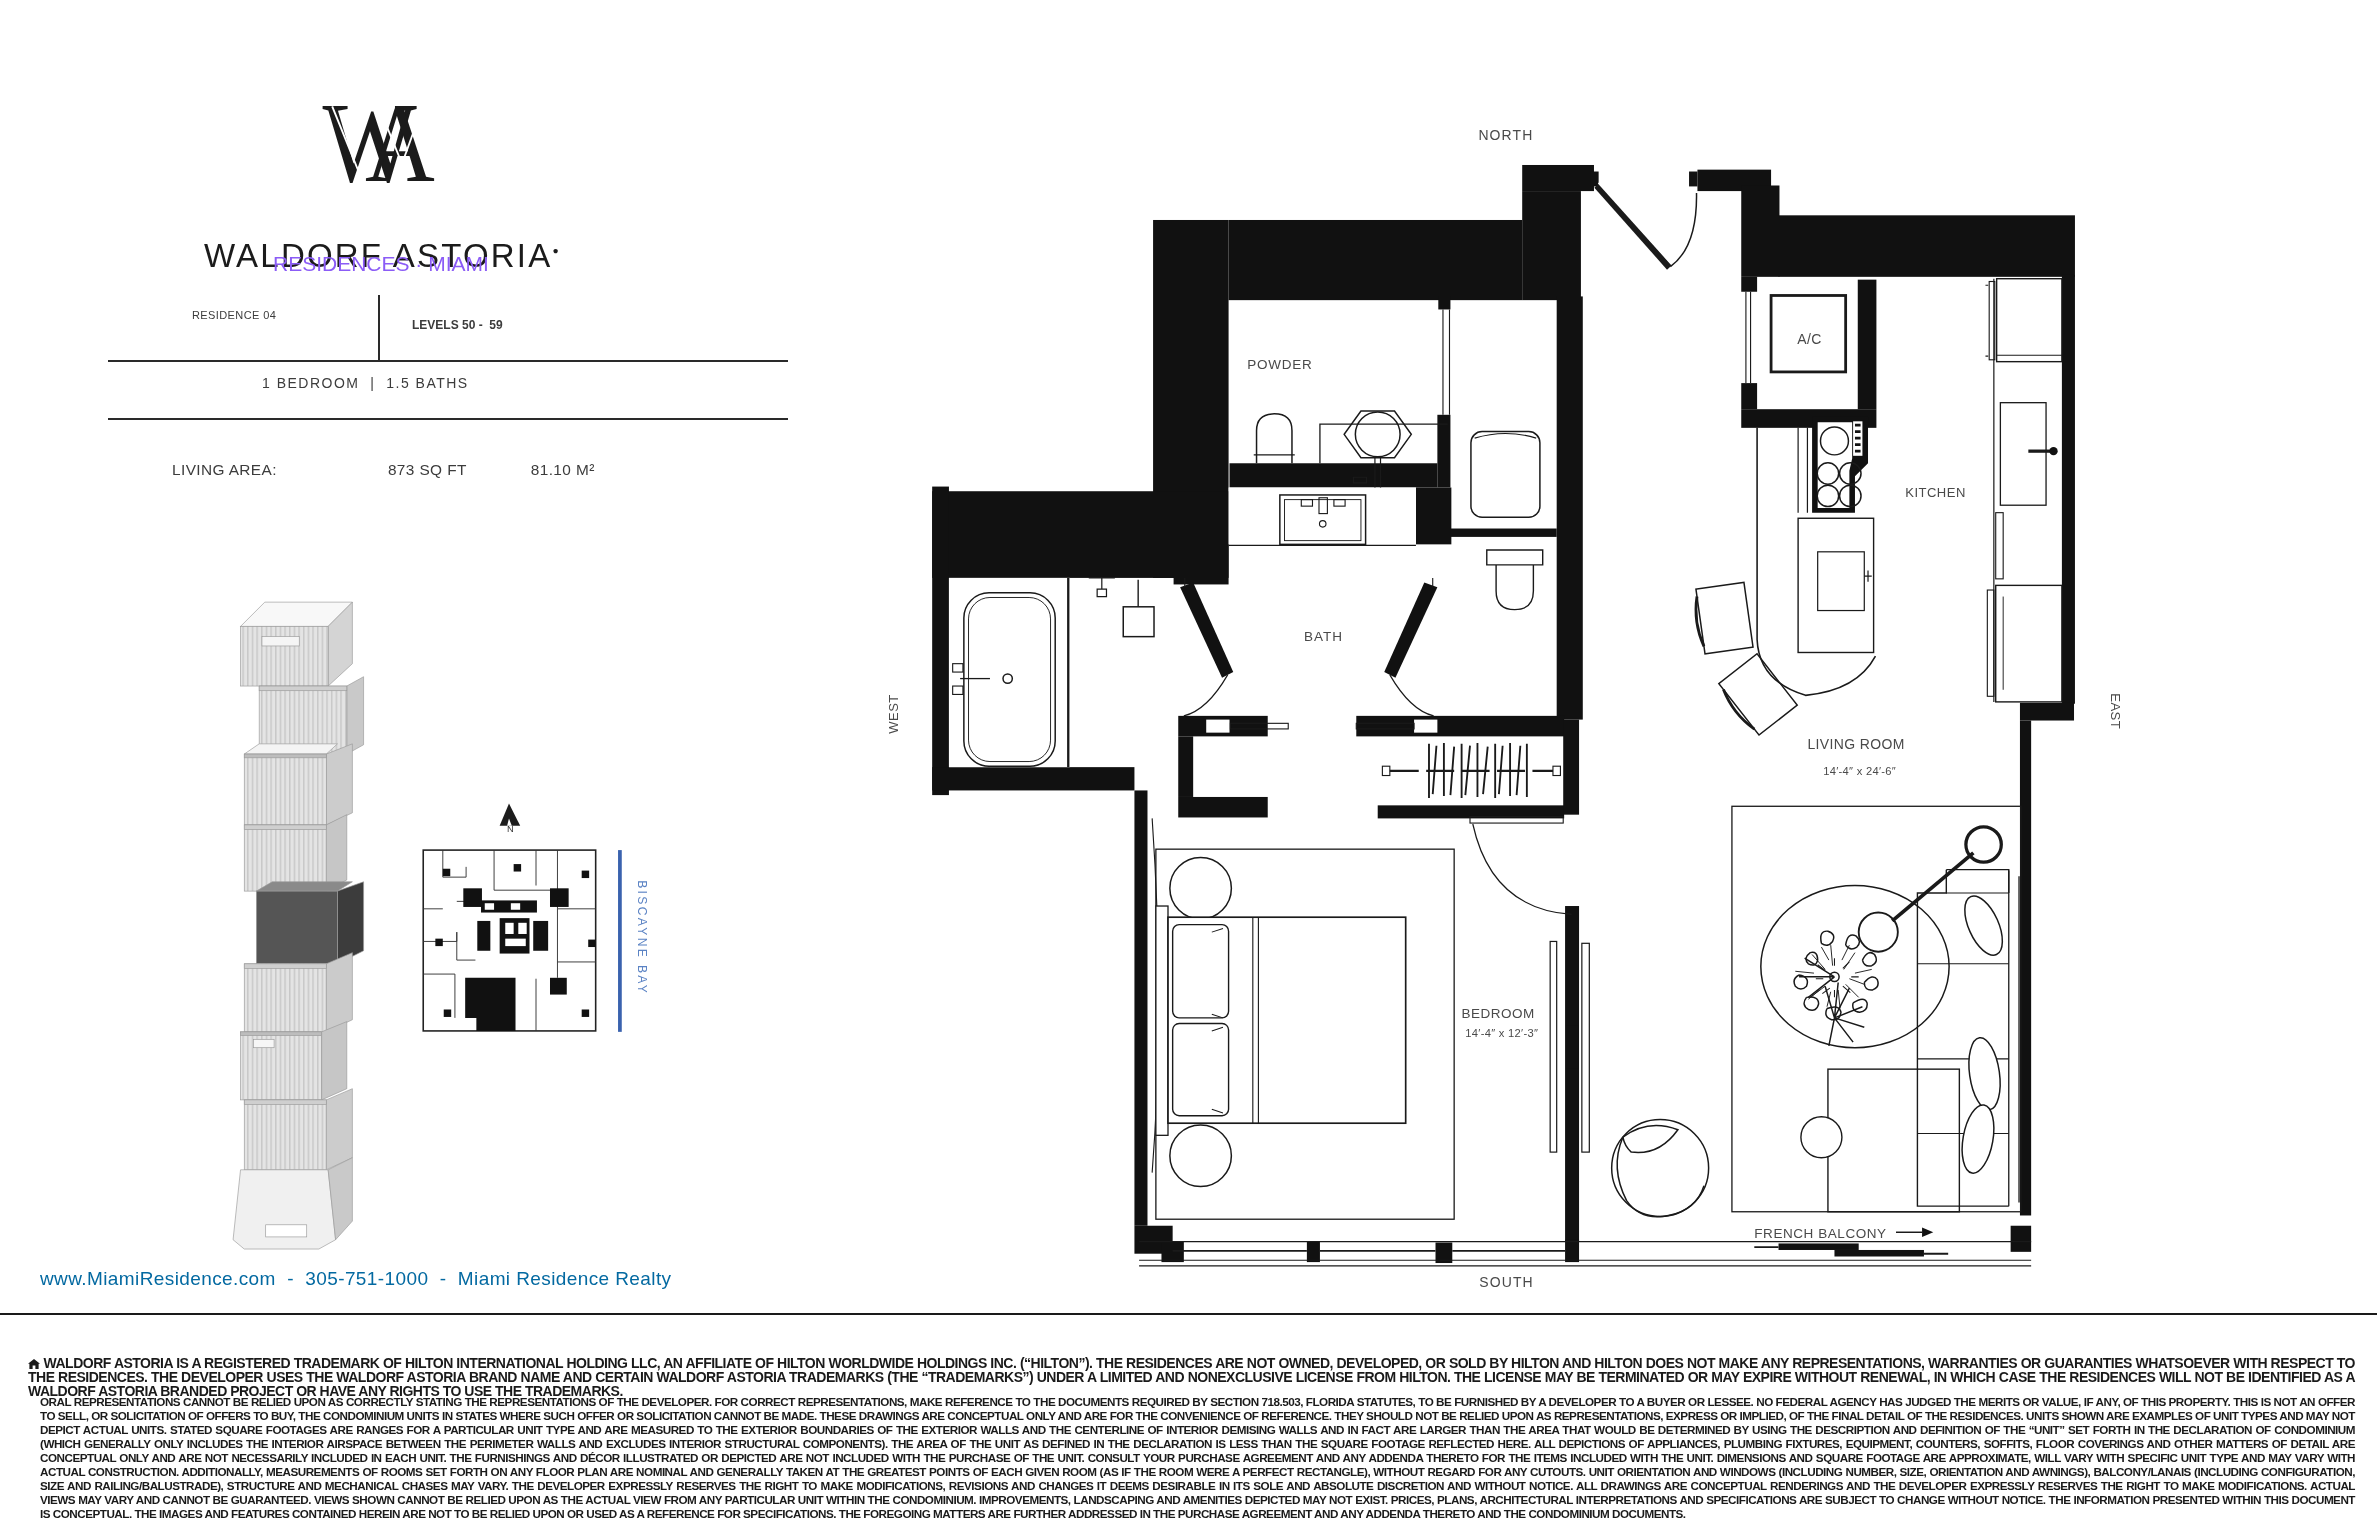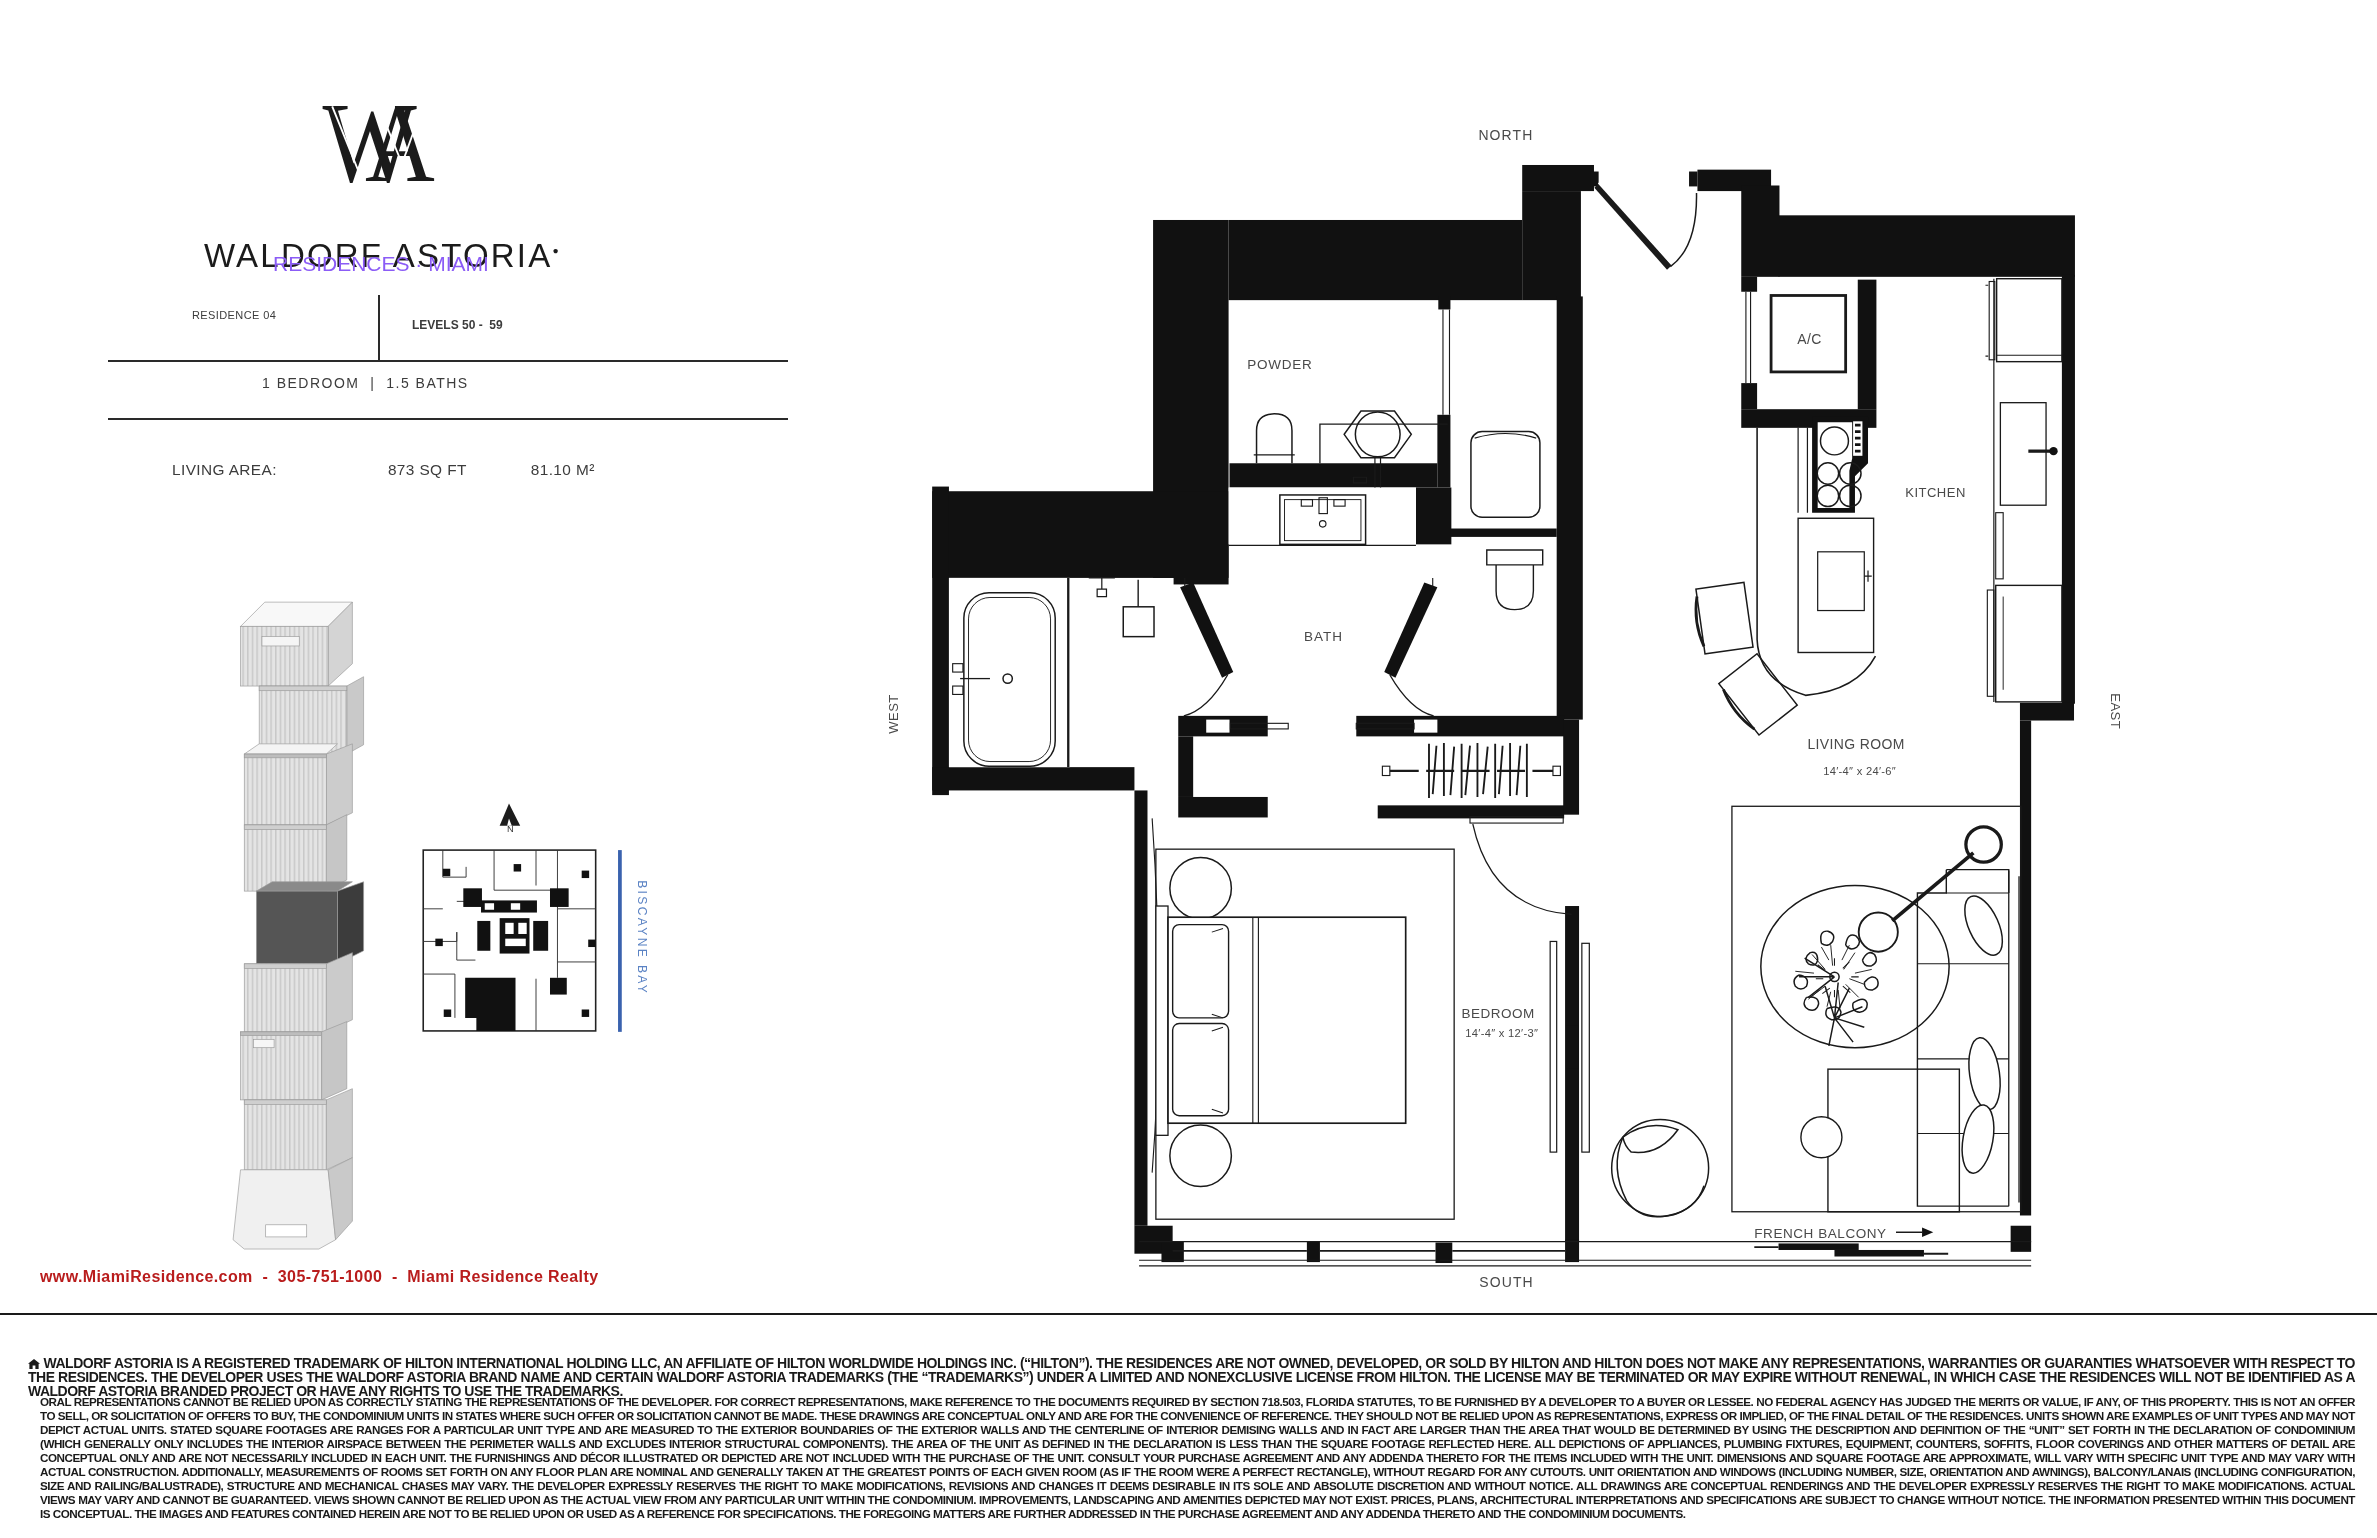--- a/index.html
+++ b/index.html
@@ -459,21 +459,21 @@
 <div class="abs" style="left:378px;top:295px;width:1.9px;height:66px;background:#2a2a2a;"></div>
 
 <div class="abs" style="left:108px;top:360px;width:680px;height:2.3px;background:#2a2a2a;"></div>
 
 <div class="abs" style="left:262px;top:375px;font-size:14px;letter-spacing:1.5px;color:#3c3c3c;white-space:nowrap;">1 BEDROOM &nbsp;|&nbsp; 1.5 BATHS</div>
 
 <div class="abs" style="left:108px;top:418px;width:680px;height:2.3px;background:#2a2a2a;"></div>
 
 <div class="abs" style="left:172px;top:461px;font-size:15.4px;letter-spacing:0.4px;color:#3c3c3c;white-space:nowrap;">LIVING AREA:<span style="margin-left:111px;">873 SQ FT</span><span style="margin-left:64px;">81.10 M²</span></div>
 
-<div class="abs" style="left:40px;top:1268px;font-size:16px;font-weight:bold;letter-spacing:0.4px;color:#b91c1c;white-space:nowrap;">www.MiamiResidence.com &nbsp;- &nbsp;305-751-1000 &nbsp;- &nbsp;Miami Residence Realty</div>
+<div class="abs" style="left:40px;top:1268px;font-size:19px;font-weight:normal;letter-spacing:0.4px;color:#0369a1;white-space:nowrap;">www.MiamiResidence.com &nbsp;- &nbsp;305-751-1000 &nbsp;- &nbsp;Miami Residence Realty</div>
 
 <div class="abs" style="left:0px;top:1313px;width:2377px;height:2.3px;background:#1a1a1a;"></div>
 
 <div class="abs" style="left:28px;top:1356px;width:2327px;font-size:14px;font-weight:bold;line-height:14px;color:#1a1a1a;text-align:justify;letter-spacing:-0.5px;"><svg width="12" height="10.3" viewBox="0 0 13 11" style="vertical-align:-0.9px">
       <path d="M6.5,0 L13,5 H11.5 V11 H8 V7 H5 V11 H1.5 V5 H0 Z" fill="#1a1a1a"></path>
     </svg> WALDORF ASTORIA IS A REGISTERED TRADEMARK OF HILTON INTERNATIONAL HOLDING LLC, AN AFFILIATE OF HILTON WORLDWIDE HOLDINGS INC. (“HILTON”). THE RESIDENCES ARE NOT OWNED, DEVELOPED, OR SOLD BY HILTON AND HILTON DOES NOT MAKE ANY REPRESENTATIONS, WARRANTIES OR GUARANTIES WHATSOEVER WITH RESPECT TO THE RESIDENCES. THE DEVELOPER USES THE WALDORF ASTORIA BRAND NAME AND CERTAIN WALDORF ASTORIA TRADEMARKS (THE “TRADEMARKS”) UNDER A LIMITED AND NONEXCLUSIVE LICENSE FROM HILTON. THE LICENSE MAY BE TERMINATED OR MAY EXPIRE WITHOUT RENEWAL, IN WHICH CASE THE RESIDENCES WILL NOT BE IDENTIFIED AS A WALDORF ASTORIA BRANDED PROJECT OR HAVE ANY RIGHTS TO USE THE TRADEMARKS.</div>
 
 <div class="abs" style="left:40px;top:1395px;width:2315px;font-size:11.7px;font-weight:bold;line-height:14px;color:#1a1a1a;text-align:justify;letter-spacing:-0.5px;">ORAL REPRESENTATIONS CANNOT BE RELIED UPON AS CORRECTLY STATING THE REPRESENTATIONS OF THE DEVELOPER. FOR CORRECT REPRESENTATIONS, MAKE REFERENCE TO THE DOCUMENTS REQUIRED BY SECTION 718.503, FLORIDA STATUTES, TO BE FURNISHED BY A DEVELOPER TO A BUYER OR LESSEE. NO FEDERAL AGENCY HAS JUDGED THE MERITS OR VALUE, IF ANY, OF THIS PROPERTY. THIS IS NOT AN OFFER TO SELL, OR SOLICITATION OF OFFERS TO BUY, THE CONDOMINIUM UNITS IN STATES WHERE SUCH OFFER OR SOLICITATION CANNOT BE MADE. THESE DRAWINGS ARE CONCEPTUAL ONLY AND ARE FOR THE CONVENIENCE OF REFERENCE. THEY SHOULD NOT BE RELIED UPON AS REPRESENTATIONS, EXPRESS OR IMPLIED, OF THE FINAL DETAIL OF THE RESIDENCES. UNITS SHOWN ARE EXAMPLES OF UNIT TYPES AND MAY NOT DEPICT ACTUAL UNITS. STATED SQUARE FOOTAGES ARE RANGES FOR A PARTICULAR UNIT TYPE AND ARE MEASURED TO THE EXTERIOR BOUNDARIES OF THE EXTERIOR WALLS AND THE CENTERLINE OF INTERIOR DEMISING WALLS AND IN FACT ARE LARGER THAN THE AREA THAT WOULD BE DETERMINED BY USING THE DESCRIPTION AND DEFINITION OF THE “UNIT” SET FORTH IN THE DECLARATION OF CONDOMINIUM (WHICH GENERALLY ONLY INCLUDES THE INTERIOR AIRSPACE BETWEEN THE PERIMETER WALLS AND EXCLUDES INTERIOR STRUCTURAL COMPONENTS). THE AREA OF THE UNIT AS DEFINED IN THE DECLARATION IS LESS THAN THE SQUARE FOOTAGE REFLECTED HERE. ALL DEPICTIONS OF APPLIANCES, PLUMBING FIXTURES, EQUIPMENT, COUNTERS, SOFFITS, FLOOR COVERINGS AND OTHER MATTERS OF DETAIL ARE CONCEPTUAL ONLY AND ARE NOT NECESSARILY INCLUDED IN EACH UNIT. THE FURNISHINGS AND DÉCOR ILLUSTRATED OR DEPICTED ARE NOT INCLUDED WITH THE PURCHASE OF THE UNIT. CONSULT YOUR PURCHASE AGREEMENT AND ANY ADDENDA THERETO FOR THE ITEMS INCLUDED WITH THE UNIT. DIMENSIONS AND SQUARE FOOTAGE ARE APPROXIMATE, WILL VARY WITH SPECIFIC UNIT TYPE AND MAY VARY WITH ACTUAL CONSTRUCTION. ADDITIONALLY, MEASUREMENTS OF ROOMS SET FORTH ON ANY FLOOR PLAN ARE NOMINAL AND GENERALLY TAKEN AT THE GREATEST POINTS OF EACH GIVEN ROOM (AS IF THE ROOM WERE A PERFECT RECTANGLE), WITHOUT REGARD FOR ANY CUTOUTS. UNIT ORIENTATION AND WINDOWS (INCLUDING NUMBER, SIZE, ORIENTATION AND AWNINGS), BALCONY/LANAIS (INCLUDING CONFIGURATION, SIZE AND RAILING/BALUSTRADE), STRUCTURE AND MECHANICAL CHASES MAY VARY. THE DEVELOPER EXPRESSLY RESERVES THE RIGHT TO MAKE MODIFICATIONS, REVISIONS AND CHANGES IT DEEMS DESIRABLE IN ITS SOLE AND ABSOLUTE DISCRETION AND WITHOUT NOTICE. ALL DRAWINGS ARE CONCEPTUAL RENDERINGS AND THE DEVELOPER EXPRESSLY RESERVES THE RIGHT TO MAKE MODIFICATIONS. ACTUAL VIEWS MAY VARY AND CANNOT BE GUARANTEED. VIEWS SHOWN CANNOT BE RELIED UPON AS THE ACTUAL VIEW FROM ANY PARTICULAR UNIT WITHIN THE CONDOMINIUM. IMPROVEMENTS, LANDSCAPING AND AMENITIES DEPICTED MAY NOT EXIST. PRICES, PLANS, ARCHITECTURAL INTERPRETATIONS AND SPECIFICATIONS ARE SUBJECT TO CHANGE WITHOUT NOTICE. THE INFORMATION PRESENTED WITHIN THIS DOCUMENT IS CONCEPTUAL. THE IMAGES AND FEATURES CONTAINED HEREIN ARE NOT TO BE RELIED UPON OR USED AS A REFERENCE FOR SPECIFICATIONS. THE FOREGOING MATTERS ARE FURTHER ADDRESSED IN THE PURCHASE AGREEMENT AND ANY ADDENDA THERETO AND THE CONDOMINIUM DOCUMENTS.</div>
 
 

